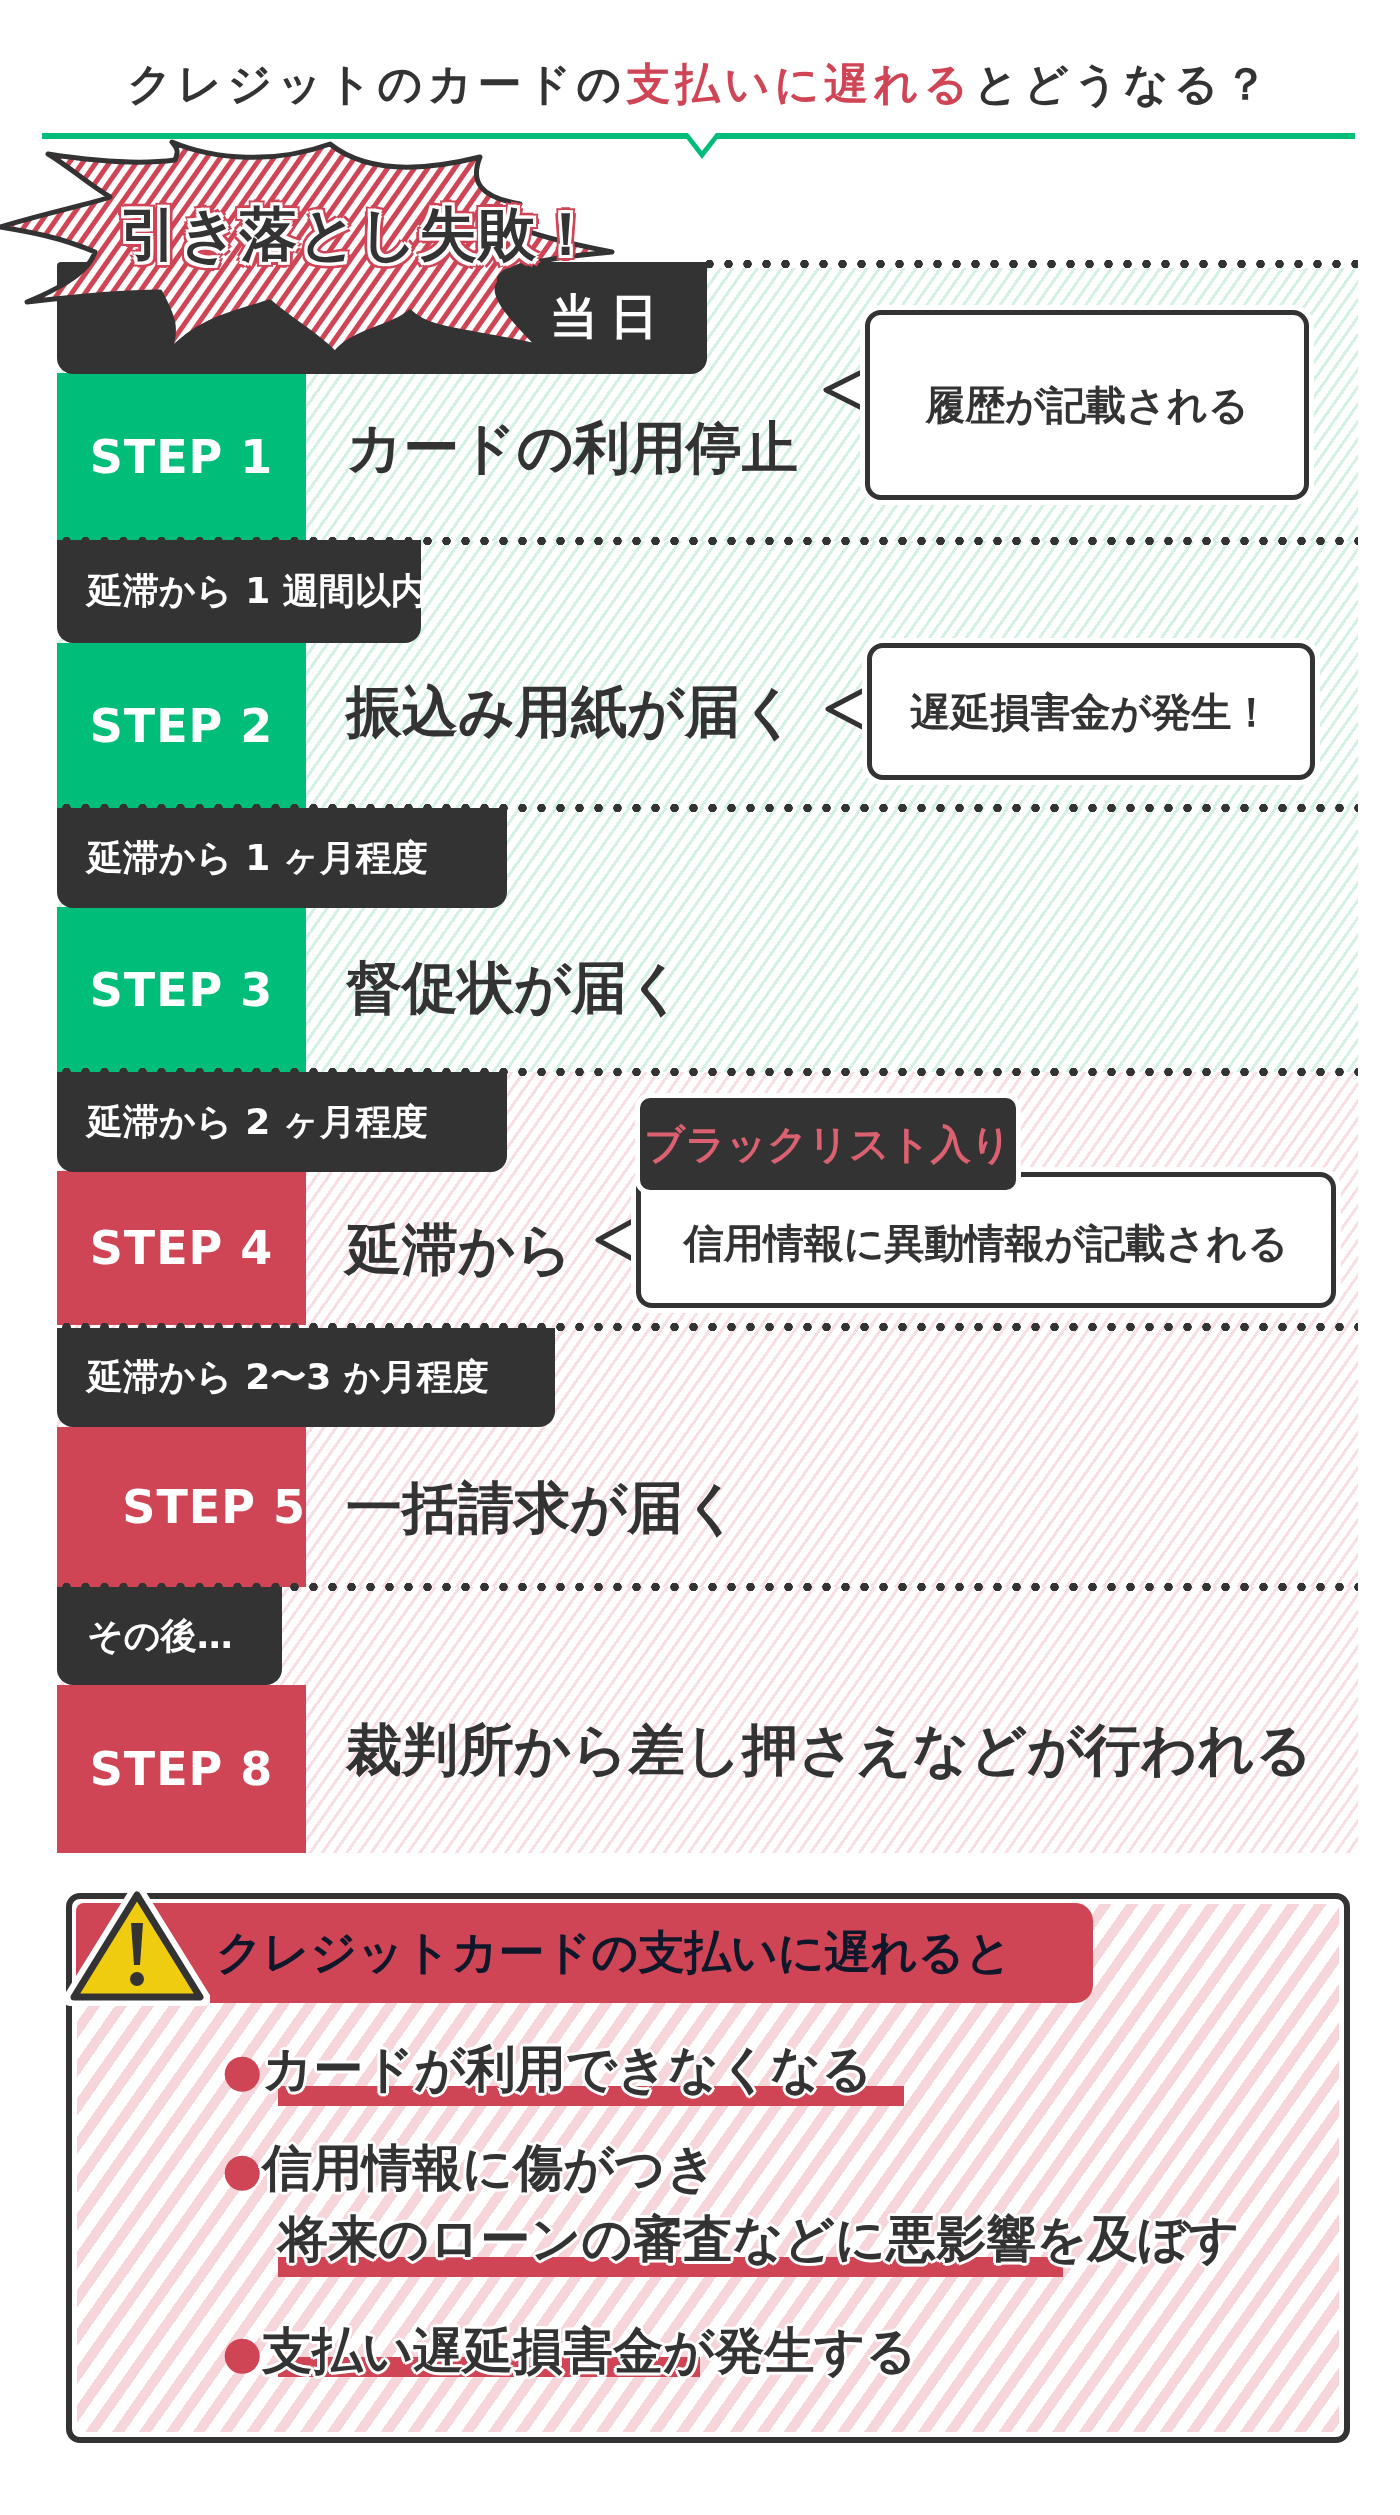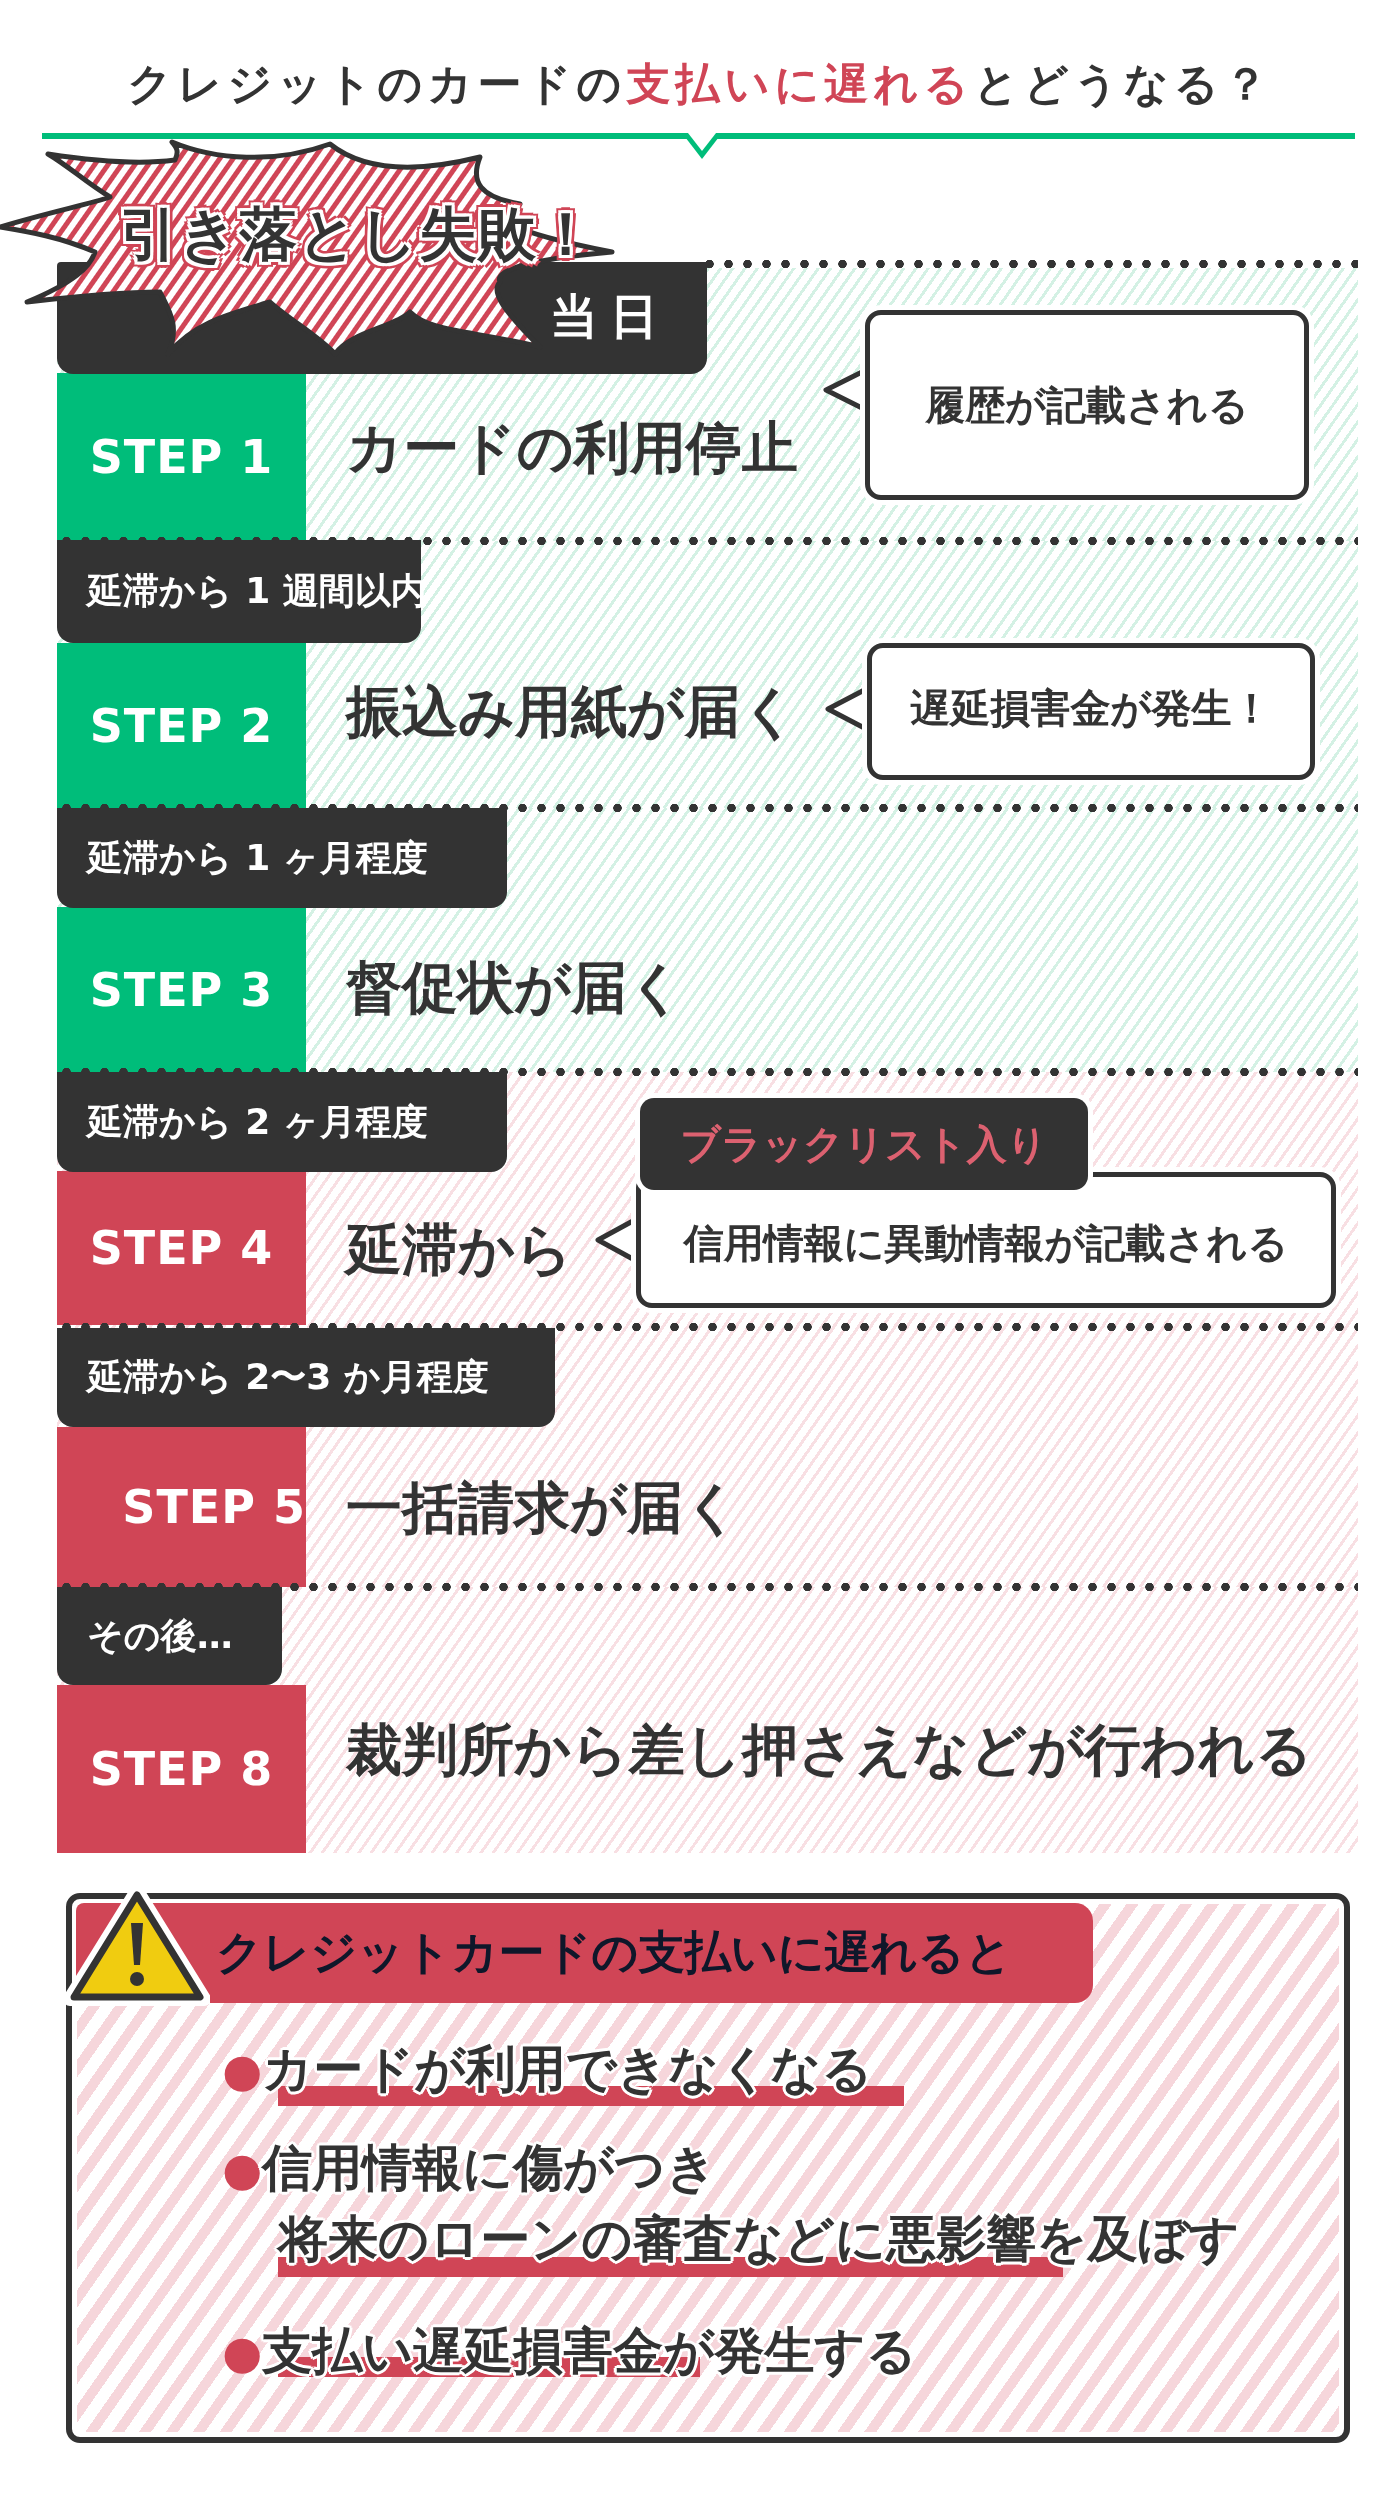--- a/index.html
+++ b/index.html
@@ -85,21 +85,21 @@
 <div class="abs dots" style="top:537px;"></div>
 <div class="abs step-col green" style="top:643px;height:165px;">
     <span>STEP 2</span>
   </div>
 <div class="abs time-label" style="top:540px;width:364px;height:103px;">延滞から 1 週間以内</div>
 <div class="abs step-text" style="top:684px;">振込み用紙が届く</div>
 <svg class="abs" style="left:822px;top:682px;" width="52" height="54">
     <polygon points="50,4 6,27 50,50" fill="#ffffff" stroke="#333333" stroke-width="5" stroke-linejoin="round"></polygon>
     <rect x="47" y="0" width="10" height="54" fill="#ffffff"></rect>
   </svg>
-<div class="abs bubble" style="left:867px;top:643px;width:448px;height:137px;font-family:Liberation Mono, monospace;">
+<div class="abs bubble" style="left:867px;top:643px;width:448px;height:137px;">
   <div>遅延損害金が発生！</div>
 </div>
 
 <div class="abs band green" style="top:808px;height:264px;"></div>
 <div class="abs dots" style="top:804px;"></div>
 <div class="abs step-col green" style="top:907px;height:165px;text-align:right;">
     <span>STEP 3</span>
   </div>
 <div class="abs time-label" style="top:808px;width:450px;height:100px;">延滞から 1 ヶ月程度</div>
 <div class="abs step-text" style="top:960px;">督促状が届く</div>
@@ -111,21 +111,21 @@
   </div>
 <div class="abs time-label" style="top:1072px;width:450px;height:100px;">延滞から 2 ヶ月程度</div>
 <div class="abs step-text" style="top:1222px;">延滞から</div>
 <svg class="abs" style="left:592px;top:1212px;" width="52" height="56">
     <polygon points="50,4 6,28 50,52" fill="#ffffff" stroke="#333333" stroke-width="5" stroke-linejoin="round"></polygon>
     <rect x="47" y="0" width="10" height="56" fill="#ffffff"></rect>
   </svg>
 <div class="abs bubble" style="left:636px;top:1172px;width:700px;height:136px;padding-top:6px;">
   <div>信用情報に異動情報が記載される</div>
 </div>
-<div class="abs tag" style="left:640px;top:1098px;width:448px;height:92px;">ブラックリスト入り</div>
+<div class="abs tag" style="left:640px;top:1098px;width:376px;height:92px;border-radius:10px;">ブラックリスト入り</div>
 
 <div class="abs band red" style="top:1325px;height:262px;"></div>
 <div class="abs dots" style="top:1323px;"></div>
 <div class="abs step-col red" style="top:1427px;height:160px;justify-content:flex-end;">
     <span>STEP 5</span>
   </div>
 <div class="abs time-label" style="top:1328px;width:498px;height:99px;">延滞から 2〜3 か月程度</div>
 <div class="abs step-text" style="top:1480px;">一括請求が届く</div>
 
 <div class="abs band red" style="top:1587px;height:266px;"></div>

